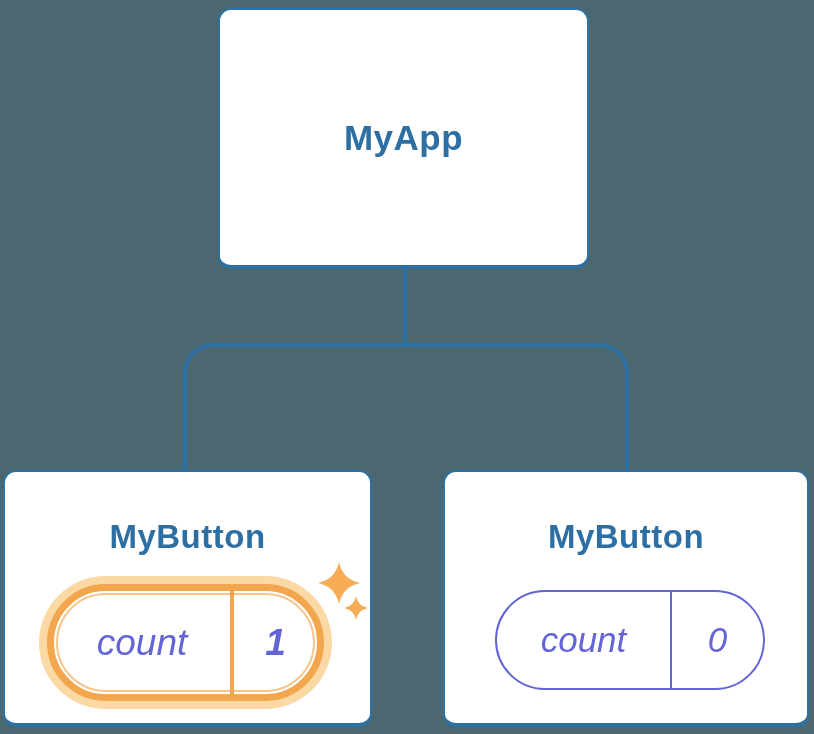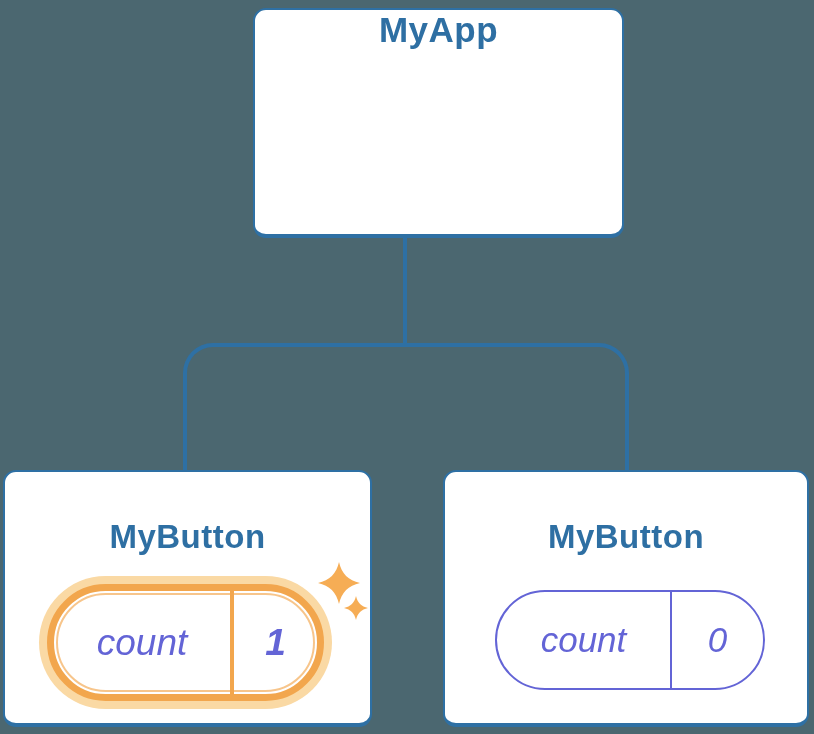--- a/index.html
+++ b/index.html
@@ -9,22 +9,22 @@
   *{margin:0;padding:0;box-sizing:border-box;}
   html,body{width:814px;height:734px;overflow:hidden;}
   body{background:var(--bg);font-family:"Liberation Sans",sans-serif;}
   .stage{position:relative;width:814px;height:734px;background:var(--bg);}
 
   
   .node{
     position:absolute;background:var(--white);
     border:2px solid var(--blue);border-bottom-width:4px;border-radius:13px;
   }
-  .node-root{left:218px;top:8px;width:371px;height:230px;
-    display:flex;justify-content:center;margin-left:35px;}
+  .node-root{left:218px;top:8px;width:371px;height:261px;
+    display:flex;align-items:center;justify-content:center;}
   .node-child-left{left:3px;top:470px;width:369px;height:257px;}
   .node-child-right{left:443px;top:470px;width:366px;height:257px;}
   .node-title{color:var(--blueText);font-weight:600;letter-spacing:.5px;}
   .node-root .node-title{font-size:35px;}
   .child-title{display:block;text-align:center;margin-top:46px;font-size:33px;}
 
   
   .edge-stem{position:absolute;left:403px;top:211px;width:4px;height:136px;background:var(--blue);}
   .edge-branch{position:absolute;left:183px;top:343px;width:446px;height:128px;
     border:4px solid var(--blue);border-bottom:none;border-radius:30px 30px 0 0;}

